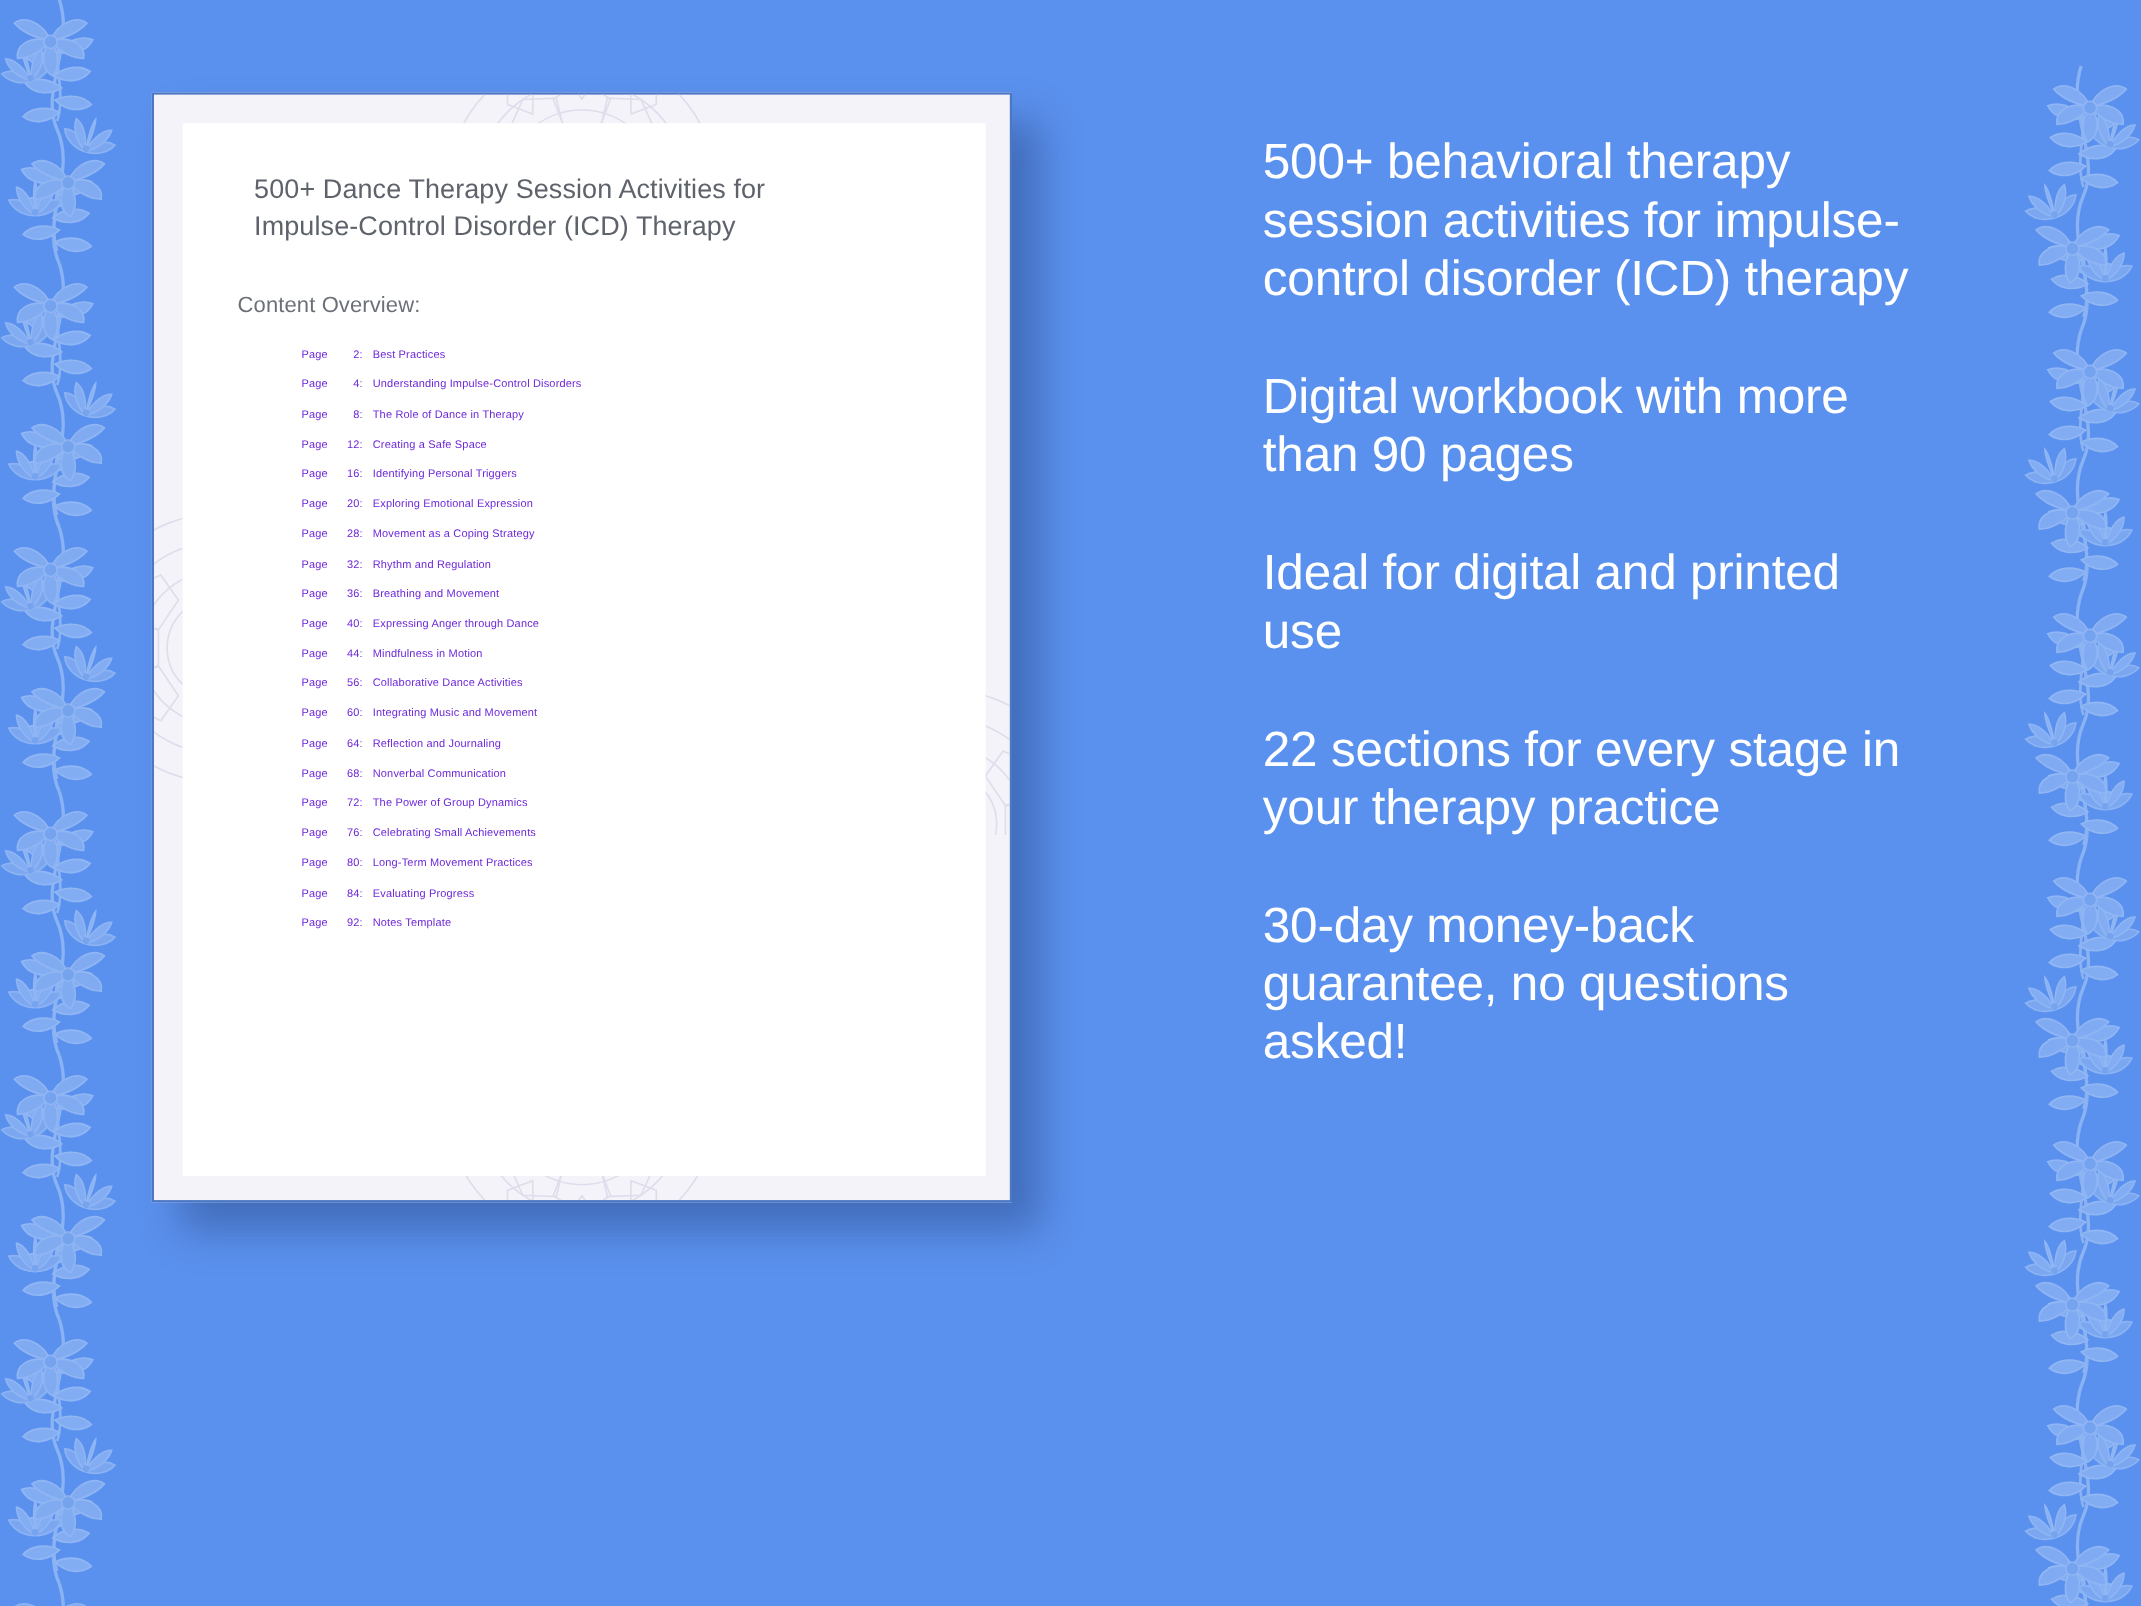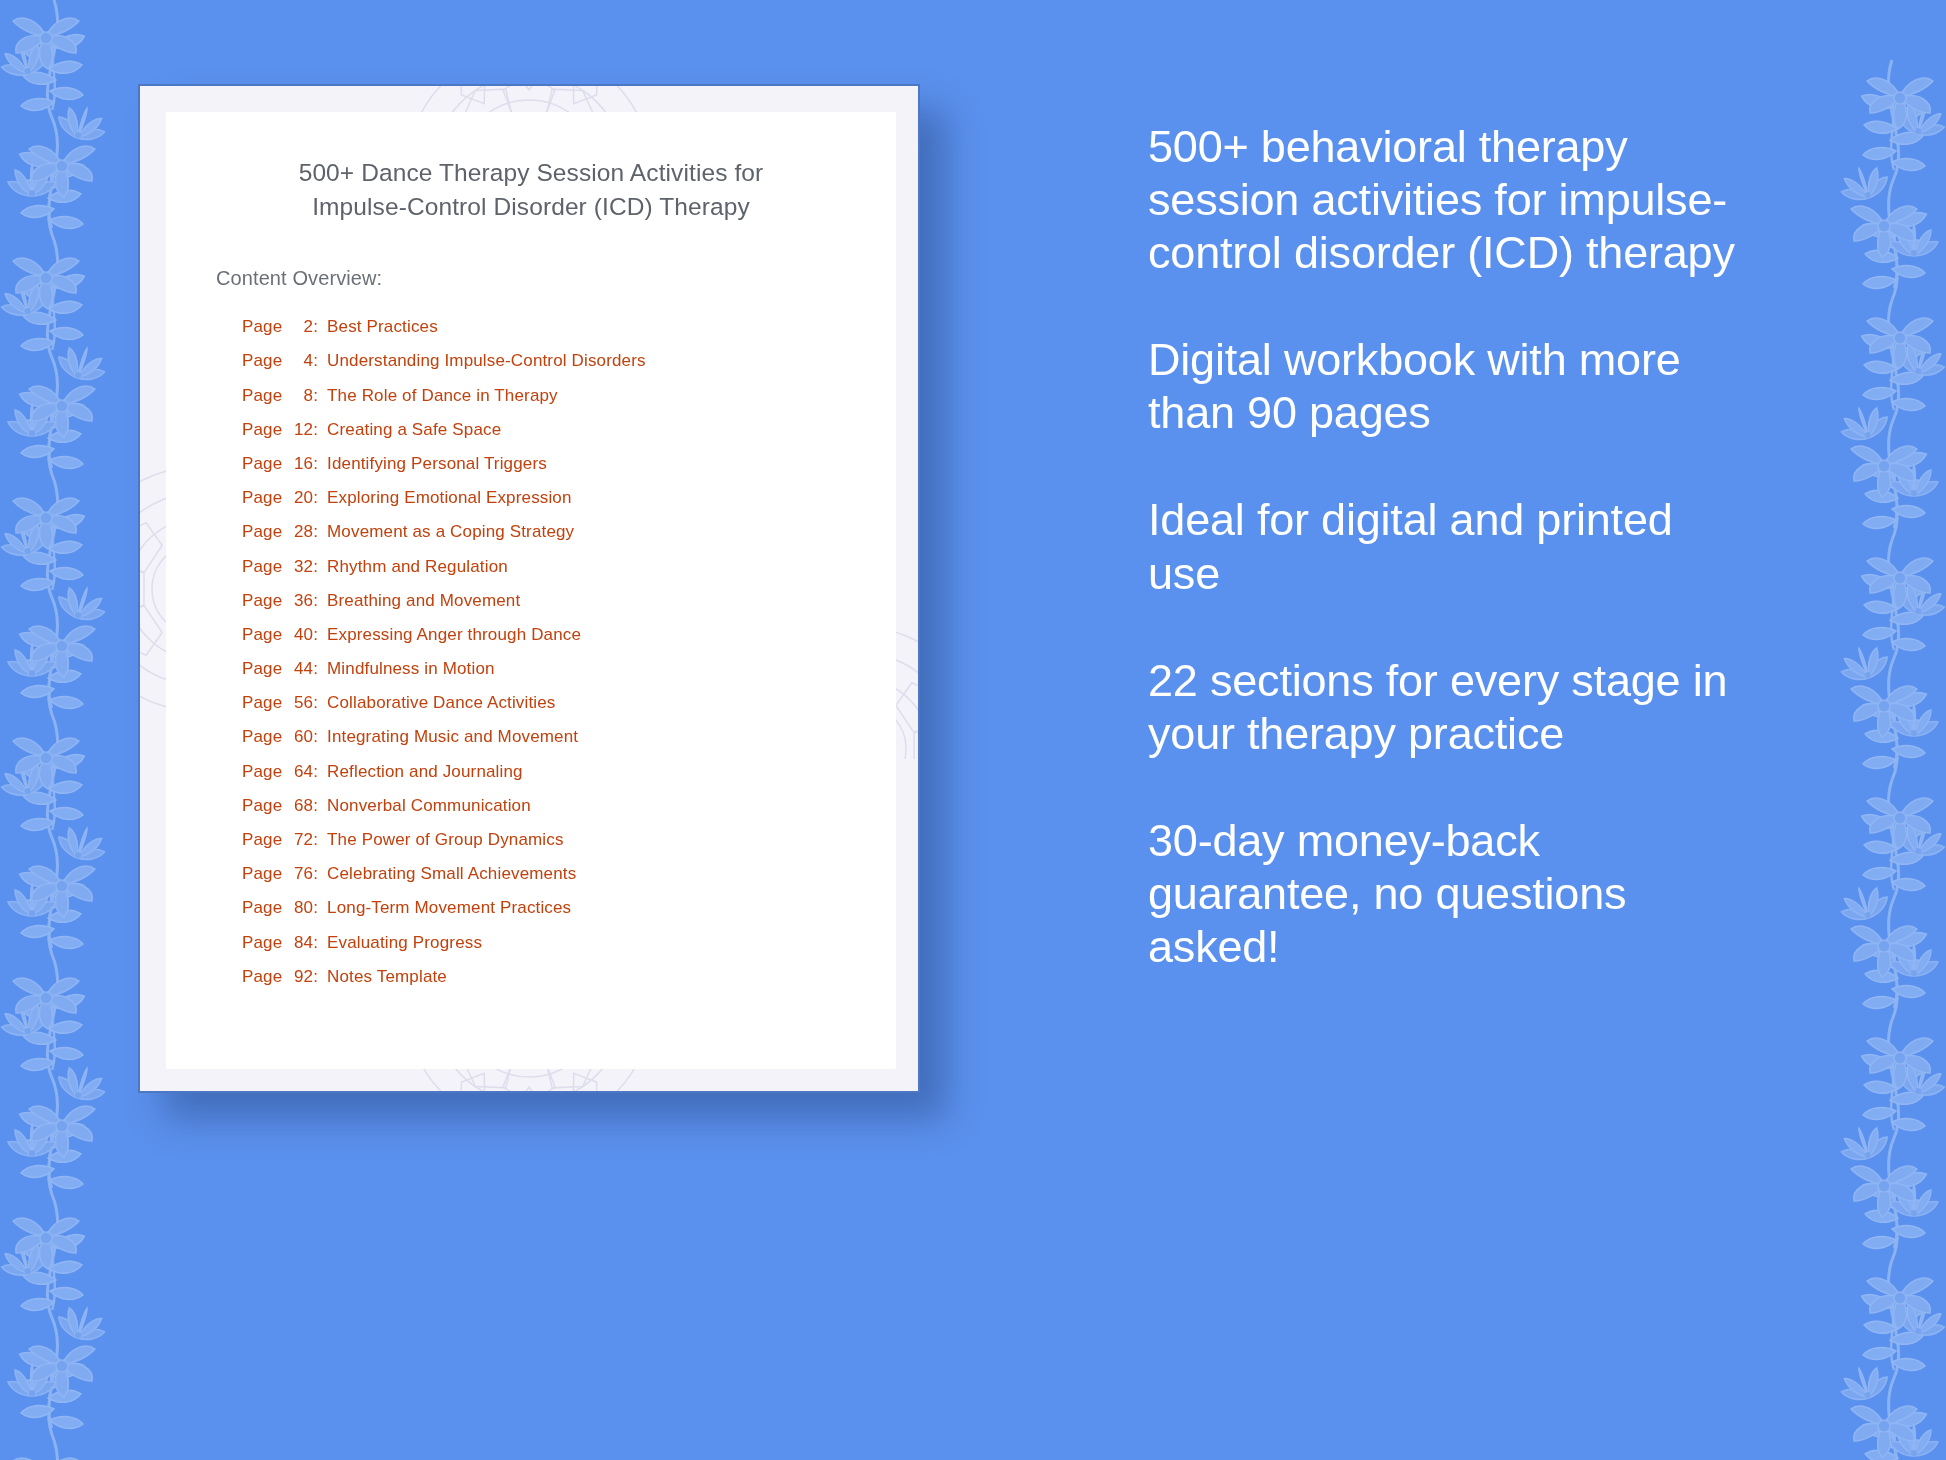--- a/index.html
+++ b/index.html
@@ -52,21 +52,21 @@
 
   #doc-page {
     position:absolute;
     left:26px; top:26px;
     width:730px; height:957px;
     background:#ffffff;
     padding:44px 50px 0 50px;
   }
 
   #doc-title {
-    text-align:center;
+    text-align:left;
     font-size:24.5px;
     line-height:1.38;
     color:#5e636b;
     font-weight:400;
     letter-spacing:.1px;
     max-width:600px;
     margin:0 auto;
   }
 
   #content-overview-label {
@@ -76,26 +76,27 @@
     font-weight:400;
     letter-spacing:.1px;
   }
 
   #toc-list {
     margin-top:20px;
     list-style:none;
     padding-left:26px;
   }
   #toc-list li {
-    font-size:17px;
-    color:#c2410c;
+    font-size:10px;
+    color:#6d28d9;
     line-height:1;
     padding:8.6px 0;
     letter-spacing:.15px;
     white-space:pre;
+    margin-left:32px;
   }
   .toc-page-label { }
   .toc-num {
     display:inline-block;
     width:26px;
     text-align:right;
   }
   .toc-colon { margin-right:9px; }
 
   

